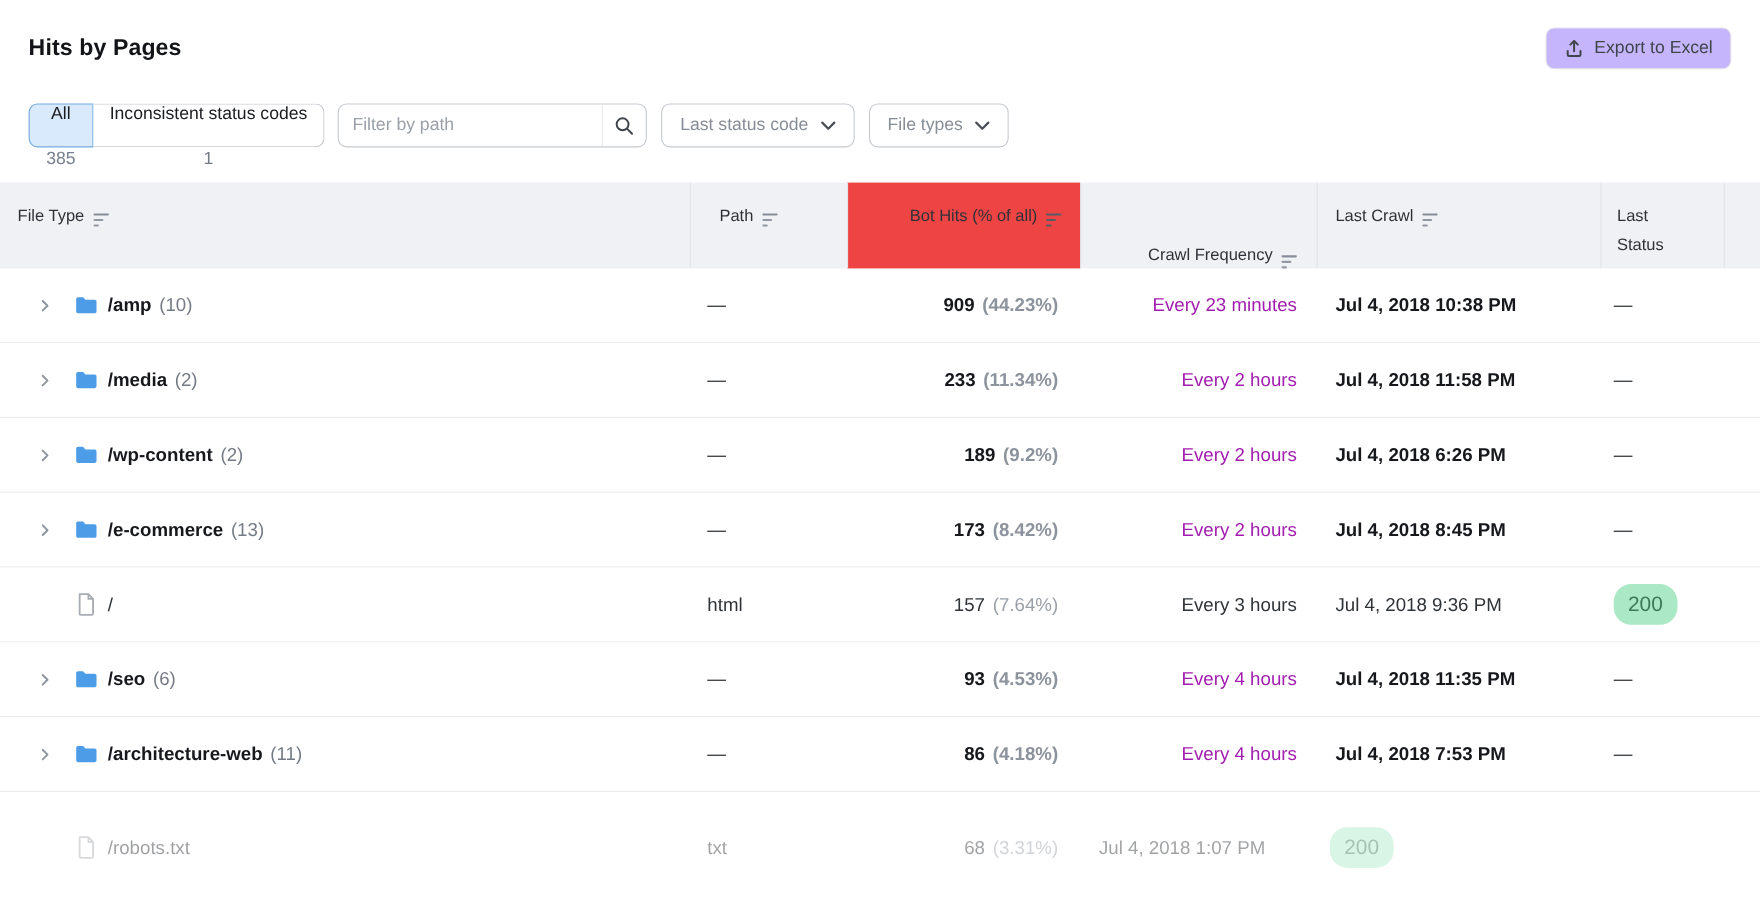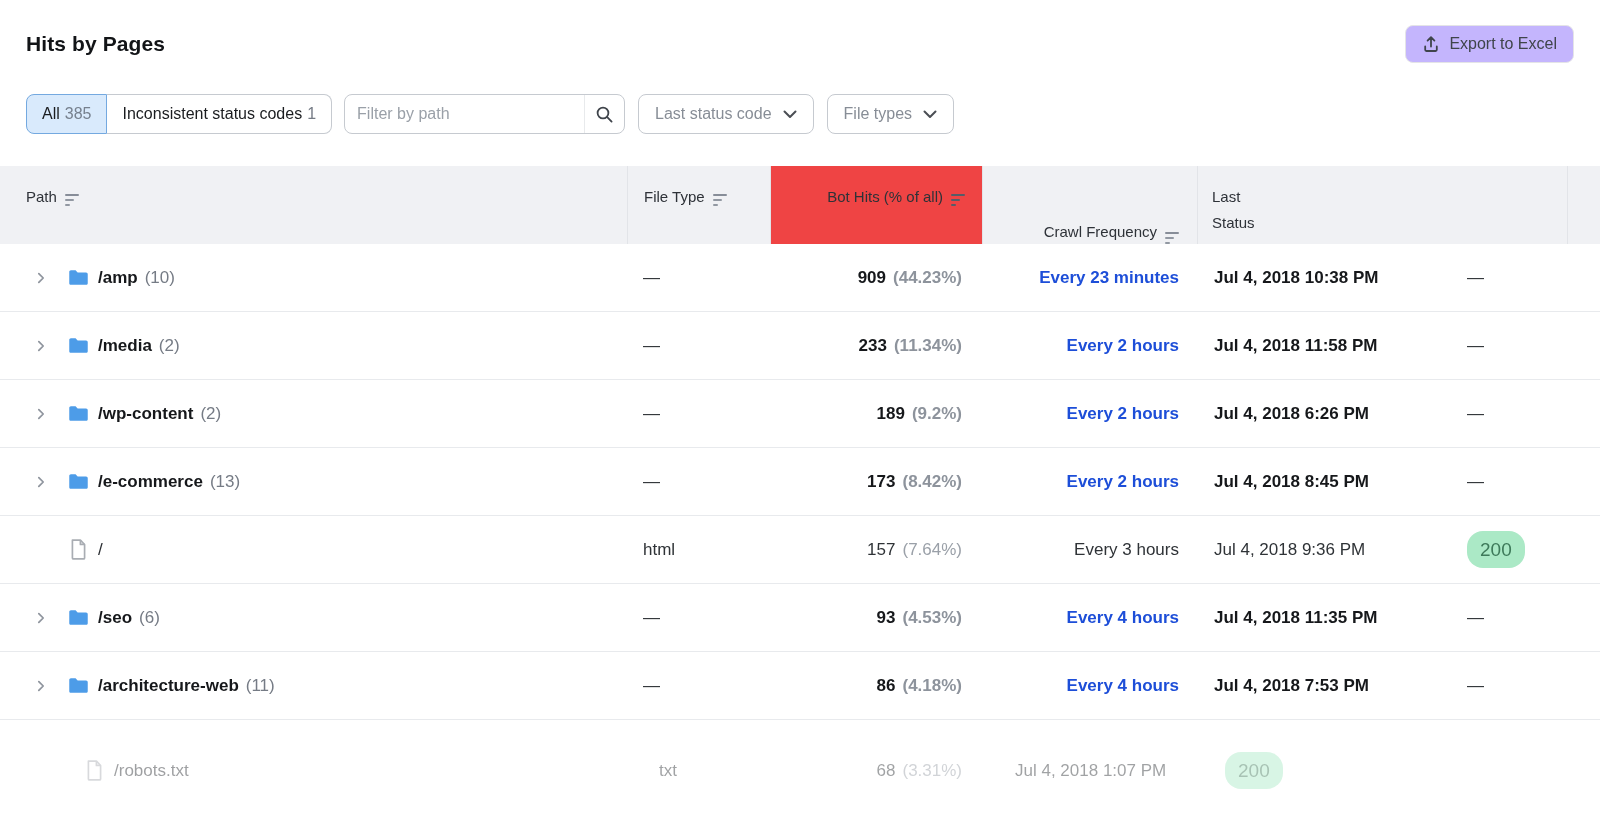--- a/index.html
+++ b/index.html
@@ -10,22 +10,22 @@
   .topbar { display:flex; justify-content:space-between; align-items:center;
     padding:25px 26px 0 26px; height:63px; }
   .page-title { font-size:21px; font-weight:700; color:#121417; letter-spacing:.1px; }
   .export-btn { display:flex; align-items:center; gap:9px; height:38px; padding:0 16px;
     background:#c4b5fd; border:1px solid #e4e4e7; border-radius:8px; font-size:16px;
     color:#3f444b; cursor:pointer; }
 
   
   .filterbar { display:flex; align-items:center; margin:31px 26px 0 26px; height:40px; }
   .segments { display:flex; height:40px; }
-  .segment { display:flex; align-items:center; gap:5px; padding:0 15px; font-size:16px;
-    border:1px solid #c6cad0; background:#fff; cursor:pointer; white-space:nowrap; }
+  .segment { display:flex; align-items:center; gap:23px; padding:0 15px; font-size:16px;
+    border:1px solid #c6cad0; background:#fff; cursor:pointer; white-space:nowrap;flex-direction:column; }
   .segment.selected { background:#d9eafc; border:1px solid #74a9e0; border-radius:8px 0 0 8px; }
   .segment.plain { border-left:none; border-radius:0 8px 8px 0; }
   .segment .seg-label { color:#1a1c1f; }
   .segment .seg-count { color:#76808e; }
   .segment.plain .seg-count { color:#757b85; }
 
   .search-box { display:flex; align-items:center; height:40px; width:281px; margin-left:12px;
     border:1px solid #c6cad0; border-radius:8px; background:#fff; overflow:hidden; }
   .search-box input { flex:1; border:none; outline:none; font-size:16px; padding:0 12px;
     color:#2b2e33; font-family:inherit; background:transparent; }
@@ -73,27 +73,27 @@
   .path-label { font-weight:700; color:#16181b; cursor:pointer; }
   .row.file-row .path-label { font-weight:400; color:#2b2e33; }
   .path-count { color:#757b85; margin-left:7px; font-weight:400; }
 
   .c-ft { padding-left:16px; color:#2f3337; }
   .c-hits { justify-content:flex-end; padding-right:20px; }
   .hits-n { font-weight:700; color:#16181b; }
   .hits-p { font-weight:700; color:#8d939c; margin-left:7px; }
   .row.file-row .hits-n { font-weight:400; color:#2f3337;text-align:center; }
   .row.file-row .hits-p { font-weight:400; color:#9aa0a8; }
-  .c-freq { justify-content:flex-end; padding-right:18px; font-weight:700; color:#1d4ed8; }
+  .c-freq { justify-content:flex-end; padding-right:18px; font-weight:400; color:#a21caf; }
   .c-crawl { padding-left:17px; font-weight:700; color:#16181b; }
   .row.file-row .c-freq, .row.file-row .c-crawl { font-weight:400; color:#2f3337; }
   .c-status { padding-left:12px; color:#2f3337; }
   .status-badge { background:#abe9c6; color:#3e7a5a; font-size:19px; padding:9px 13px;
     border-radius:16px; line-height:1; }
-  .row.faded .cell { opacity:.45;margin-left:16px; }
+  .row.faded .cell { opacity:.45; }
 </style>
 </head>
 <body>
 
 <div class="topbar">
   <div class="page-title">Hits by Pages</div>
   <button class="export-btn">
     <span style="display:flex;">
       <svg width="18" height="18" viewBox="0 0 18 18">
           <path d="M9 11.5V2.6M5.6 5.6L9 2.2l3.4 3.4" fill="none" stroke="#3f444b" stroke-width="1.8" stroke-linecap="round" stroke-linejoin="round"></path>
@@ -142,46 +142,54 @@
     <span style="display:flex;">
       <svg width="14" height="9" viewBox="0 0 14 9">
           <path d="M1.5 1.5L7 7l5.5-5.5" fill="none" stroke="#4a4e54" stroke-width="2" stroke-linecap="round" stroke-linejoin="round"></path>
         </svg>
     </span>
   </div>
 </div>
 
 <div class="table">
   <div class="thead grid">
+    <div class="hcell h-ft">
+      <span class="hlabel">File Type</span>
+      <span class="sort">
+          <i></i>
+          <i></i>
+          <i></i>
+        </span>
+    </div>
     <div class="hcell h-path">
       <span class="hlabel">Path</span>
       <span class="sort">
           <i></i>
           <i></i>
           <i></i>
         </span>
     </div>
-    <div class="hcell h-ft">
-      <span class="hlabel">File Type</span>
-      <span class="sort">
-          <i></i>
-          <i></i>
-          <i></i>
-        </span>
-    </div>
     <div class="hcell h-hits sorted">
       <span class="hlabel">Bot Hits (% of all)</span>
       <span class="sort">
           <i></i>
           <i></i>
           <i></i>
         </span>
     </div>
     <div class="hcell h-freq">
       <span class="hlabel">Crawl Frequency</span>
+      <span class="sort">
+          <i></i>
+          <i></i>
+          <i></i>
+        </span>
+    </div>
+    <div class="hcell h-crawl">
+      <span class="hlabel">Last Crawl</span>
       <span class="sort">
           <i></i>
           <i></i>
           <i></i>
         </span>
     </div>
     <div class="hcell h-status">
       <span class="hlabel">Last Status</span>
     </div>
   </div>

